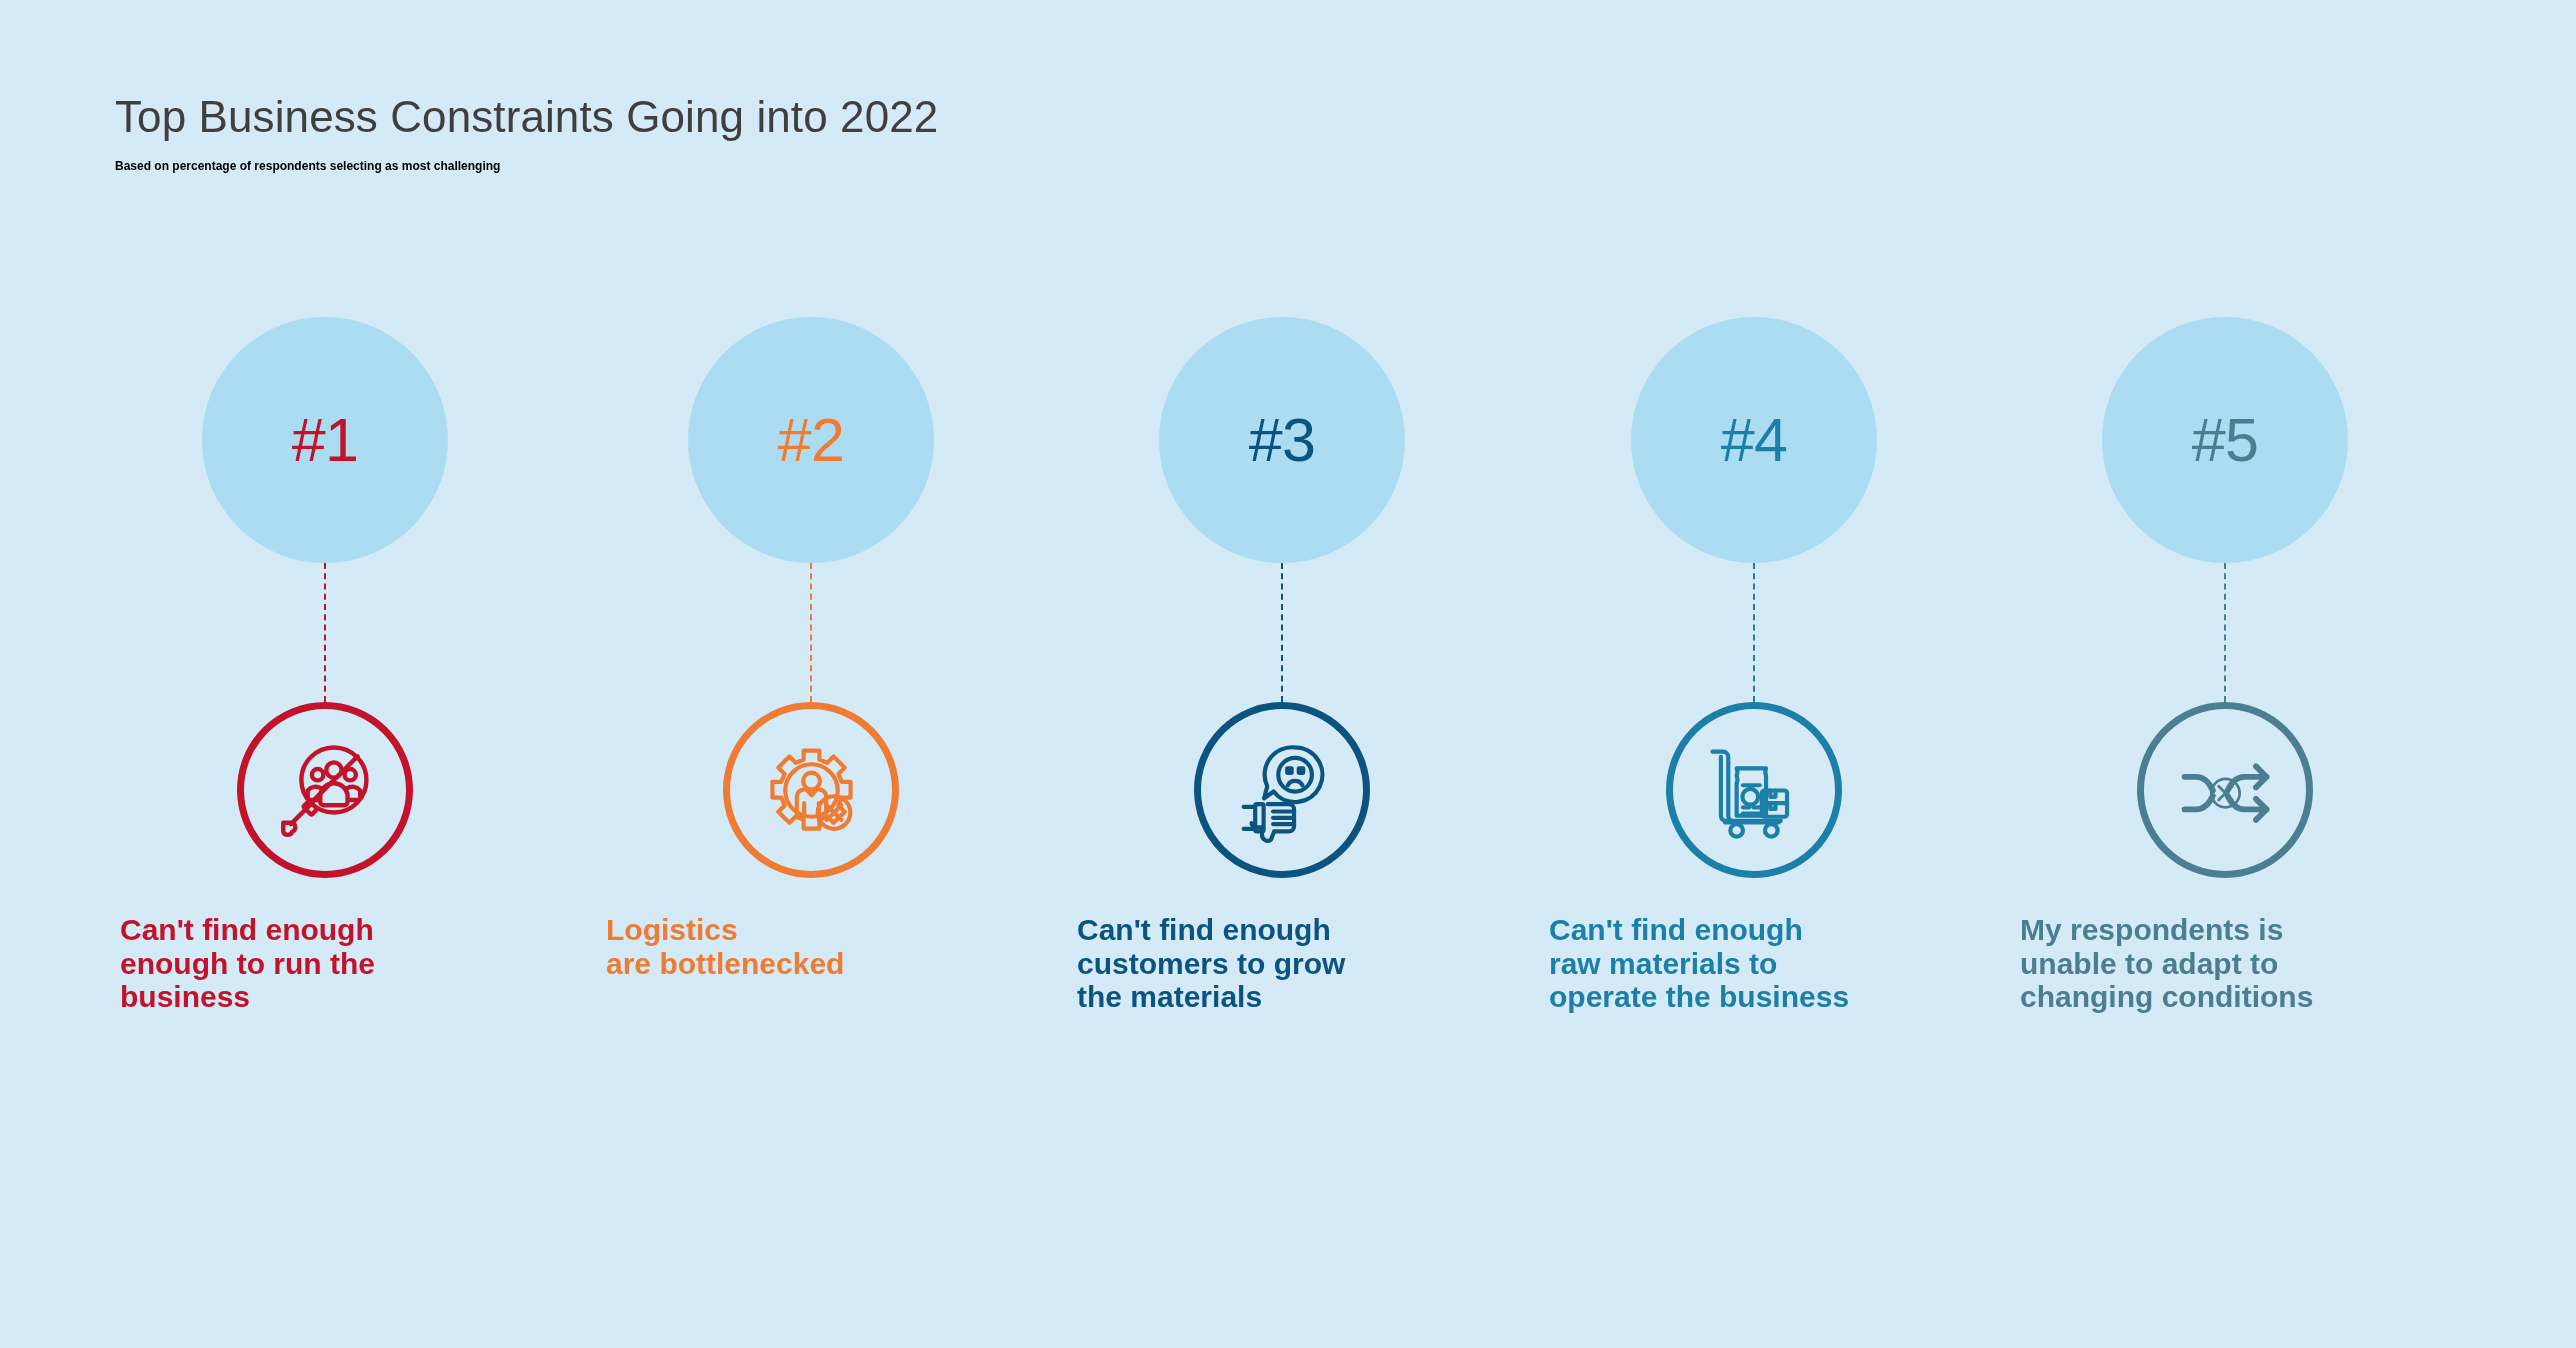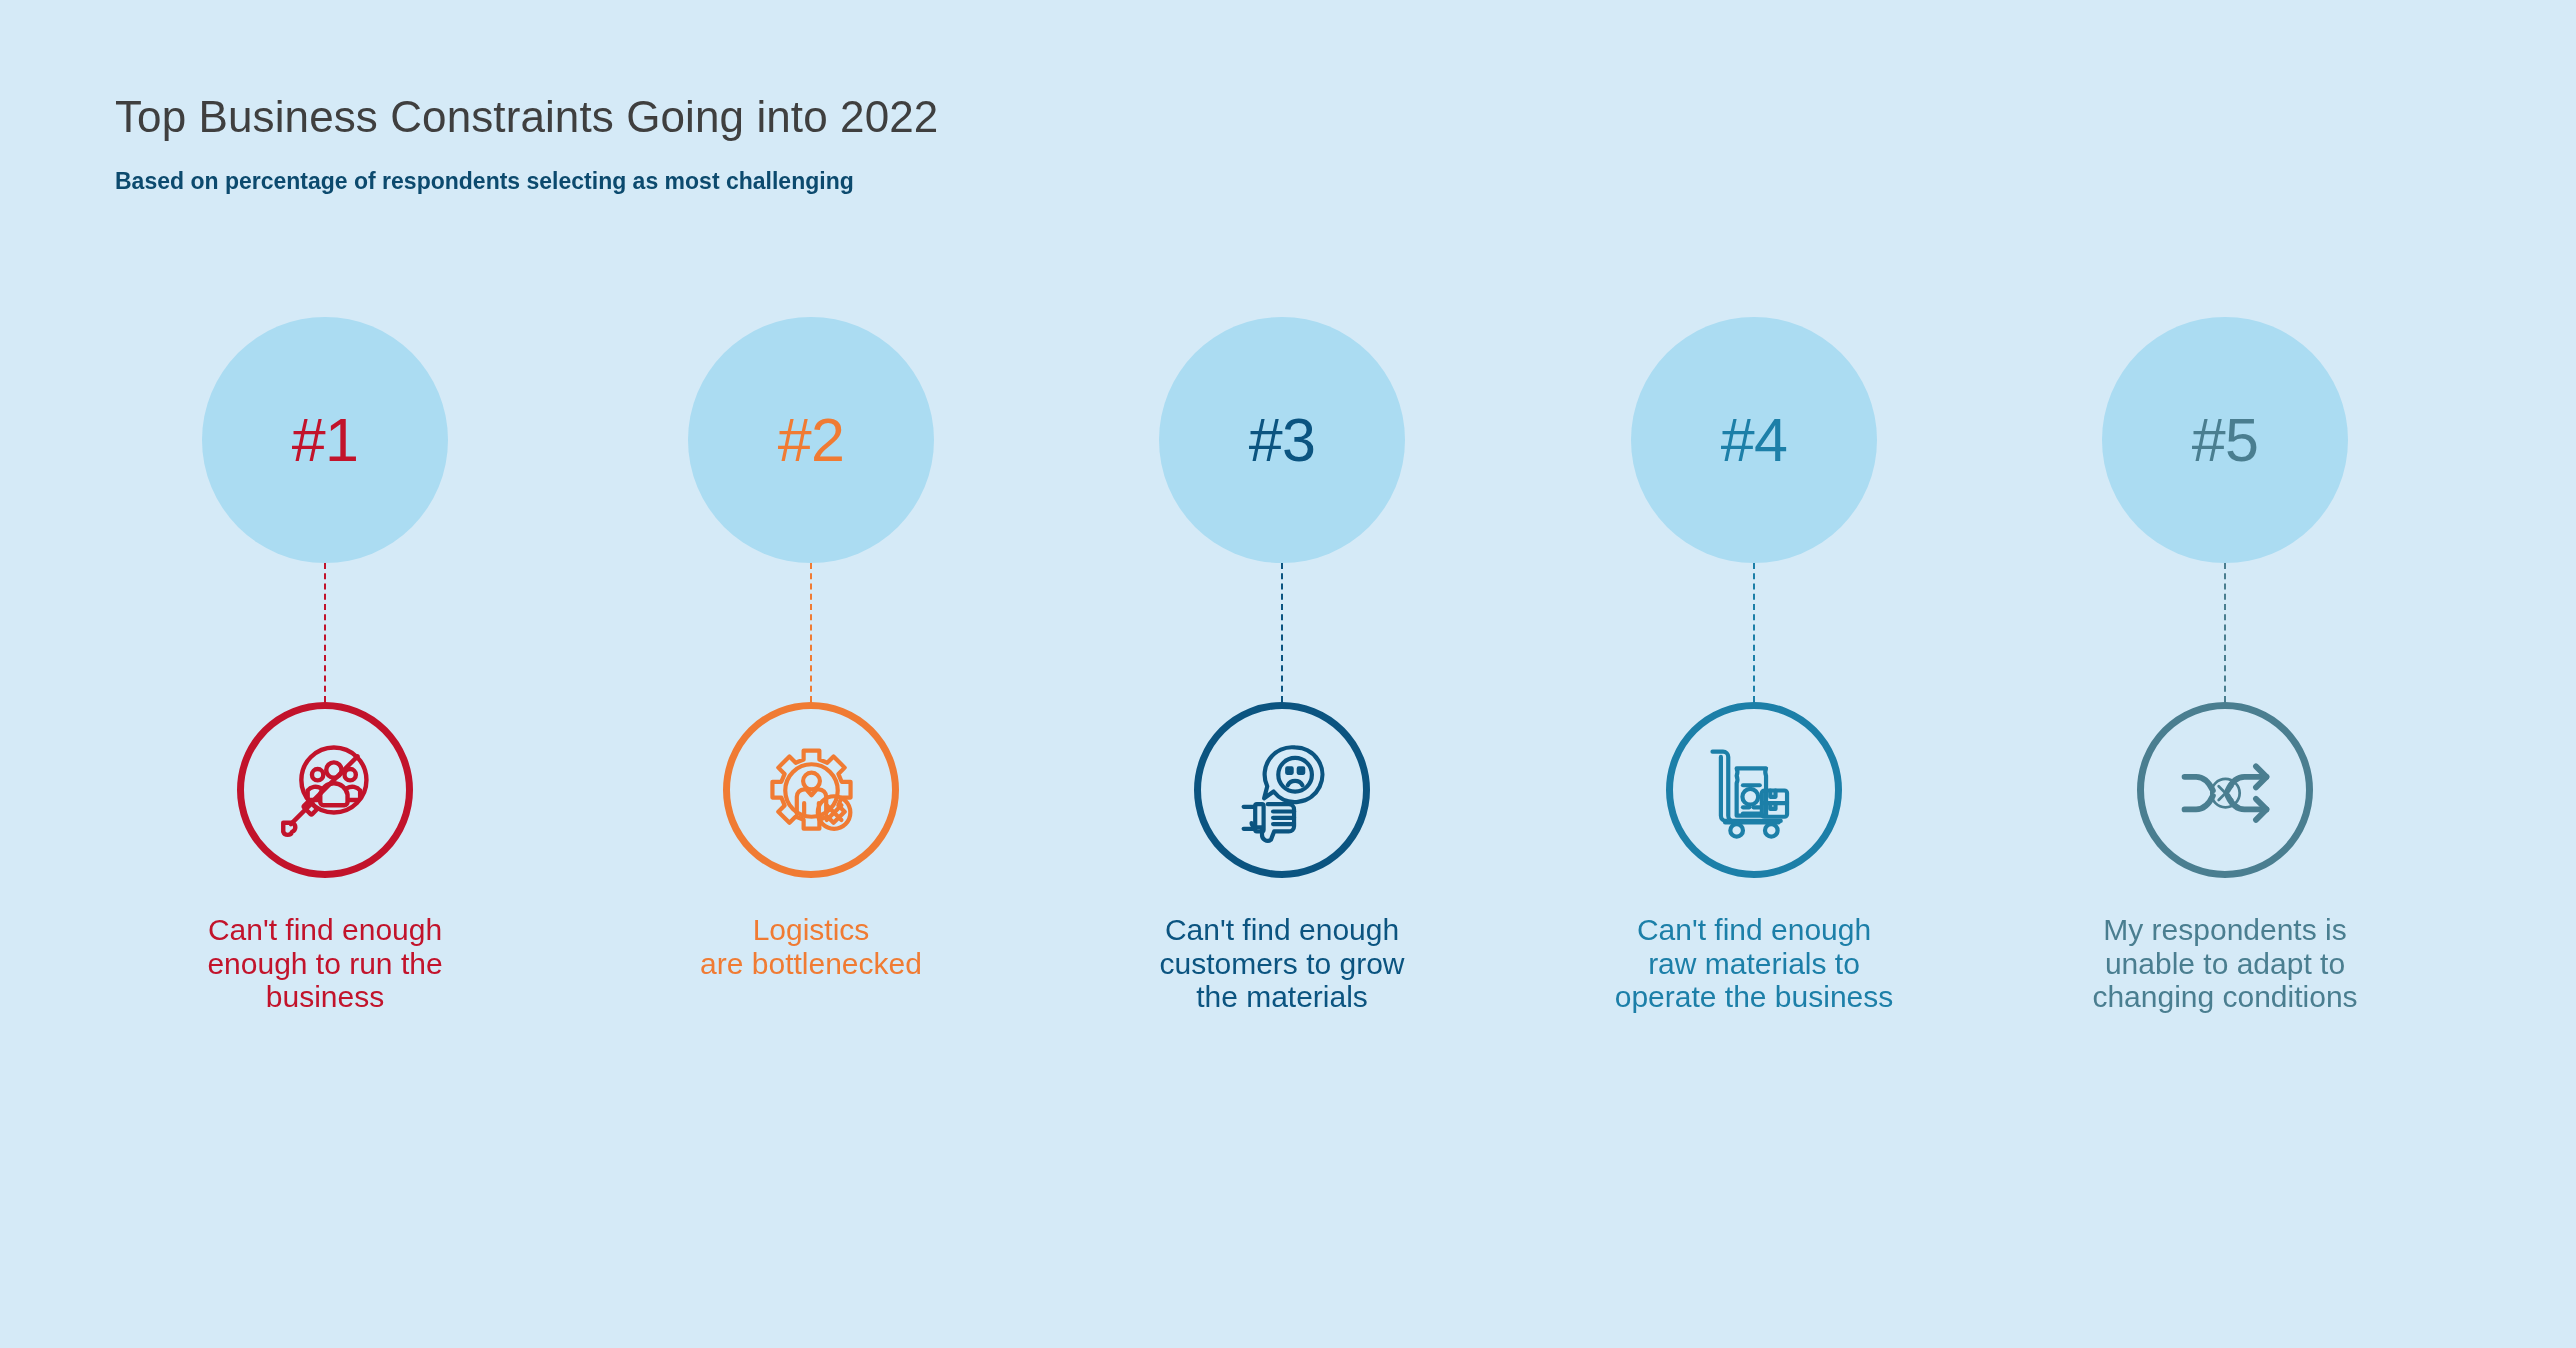--- a/index.html
+++ b/index.html
@@ -25,24 +25,24 @@
   .page-title {
     font-size: 44px;
     font-weight: 400;
     color: #3f3f3f;
     letter-spacing: 0.1px;
     line-height: 1.05;
     white-space: nowrap;
   }
 
   .page-subtitle {
-    margin-top: 28px;
-    font-size: 23px;
+    margin-top: 19px;
+    font-size: 12px;
     font-weight: 700;
-    color: #0c4a6e;
+    color: #000000;
     white-space: nowrap;
   }
 
   
   .columns {
     position: absolute;
     left: 0;
     top: 304px;
     width: 2576px;
     height: 796px;
@@ -107,24 +107,23 @@
 
   .icon-ring svg { width: 105px; height: 105px; display: block; }
 
   
   .constraint-label {
     position: absolute;
     top: 609px;
     left: 50%;
     transform: translateX(-50%);
     width: 410px;
-    text-align: center;
     font-size: 30px;
     line-height: 1.12;
-    font-weight: 400;
+    font-weight: 700;
   }
 
   
   .footer {
     position: absolute;
     left: 115px;
     top: 1165px;
     display: flex;
     align-items: flex-end;
     height: 64px;

